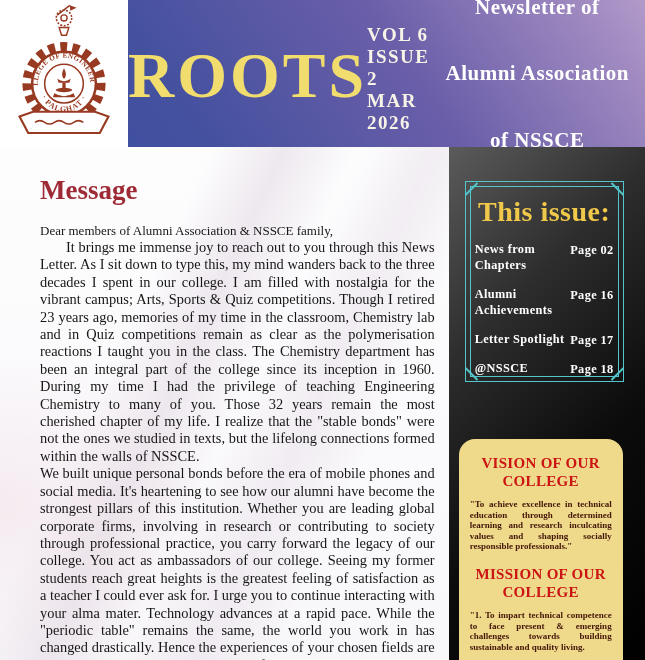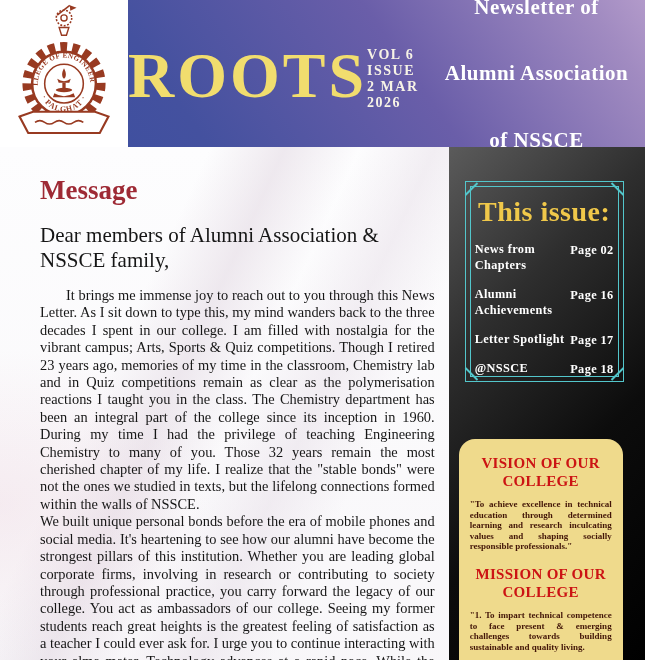--- a/index.html
+++ b/index.html
@@ -9,35 +9,35 @@
   .page { position:relative; width:645px; height:660px; overflow:hidden; background:#fff; }
 
   
   .masthead { position:relative; display:flex; width:645px; height:147px;
     background:linear-gradient(55deg,#394ea0 0%,#44519f 28%,#6a5ea9 62%,#a18bc1 92%,#b29aca 100%); }
   .logo-panel { width:128px; height:147px; background:#ffffff; flex:0 0 auto;
     display:flex; align-items:center; justify-content:center; }
   .logo-panel svg { display:block; }
   .mast-center { flex:0 0 300px; display:flex; flex-direction:row; align-items:center; justify-content:center; padding-top:4px; }
   .mast-title { font-size:64px; font-weight:bold; color:#f1dd6e; letter-spacing:3px; line-height:1; }
-  .mast-vol { font-size:14px; font-weight:bold; color:#f7f3e6; letter-spacing:1.5px; margin-top:6px; }
+  .mast-vol { font-size:19px; font-weight:bold; color:#f7f3e6; letter-spacing:1.5px; margin-top:6px; }
   .mast-right { flex:1 1 auto; display:flex; flex-direction:column; align-items:center; justify-content:center; padding-top:0;gap:36px; }
   .mast-right .line { font-size:21px; font-weight:bold; color:#ffffff; line-height:1.45; text-align:center; letter-spacing:0.5px; }
 
   
   .body-wrap { position:relative; display:flex; width:645px; height:513px; }
 
   .main-col { position:relative; width:468px; height:649px; padding:28px 14px 0 40px;
     background:
       radial-gradient(ellipse 260px 150px at 2% 98%, rgba(148,196,212,0.35), rgba(148,196,212,0) 70%),
       radial-gradient(ellipse 300px 220px at 0% 55%, rgba(236,210,220,0.35), rgba(236,210,220,0) 70%),
       linear-gradient(115deg, rgba(255,255,255,0) 28%, rgba(226,216,226,0.55) 38%, rgba(255,255,255,0) 48%, rgba(228,219,229,0.45) 58%, rgba(255,255,255,0) 68%),
       linear-gradient(#fdfdfe,#f7f5f8); }
   .msg-heading { font-size:27px; font-weight:bold; color:#9e2a35; margin-bottom:17px; }
-  .salutation { font-size:21px; color:#161616; margin-bottom:14px; }
+  .salutation { font-size:13px; color:#161616; margin-bottom:0; }
   .para { font-size:14.4px; color:#161616; text-align:justify; line-height:17.4px; }
   .para.indent { text-indent:26px; }
 
   
   .sidebar { position:relative; width:206px; height:513px; overflow:hidden;
     background:linear-gradient(135deg,#5b5b5b 0%,#2e2e2e 30%,#0c0c0c 62%,#000 100%); }
 
   .issue-box { position:relative; margin:34px 2px 0 16px; width:159px; height:201px;
     border:1px solid #53c6cb; padding:12px 9px 0 9px; }
   .issue-box::before { content:""; position:absolute; inset:4px; border:1px solid #53c6cb; pointer-events:none; }

